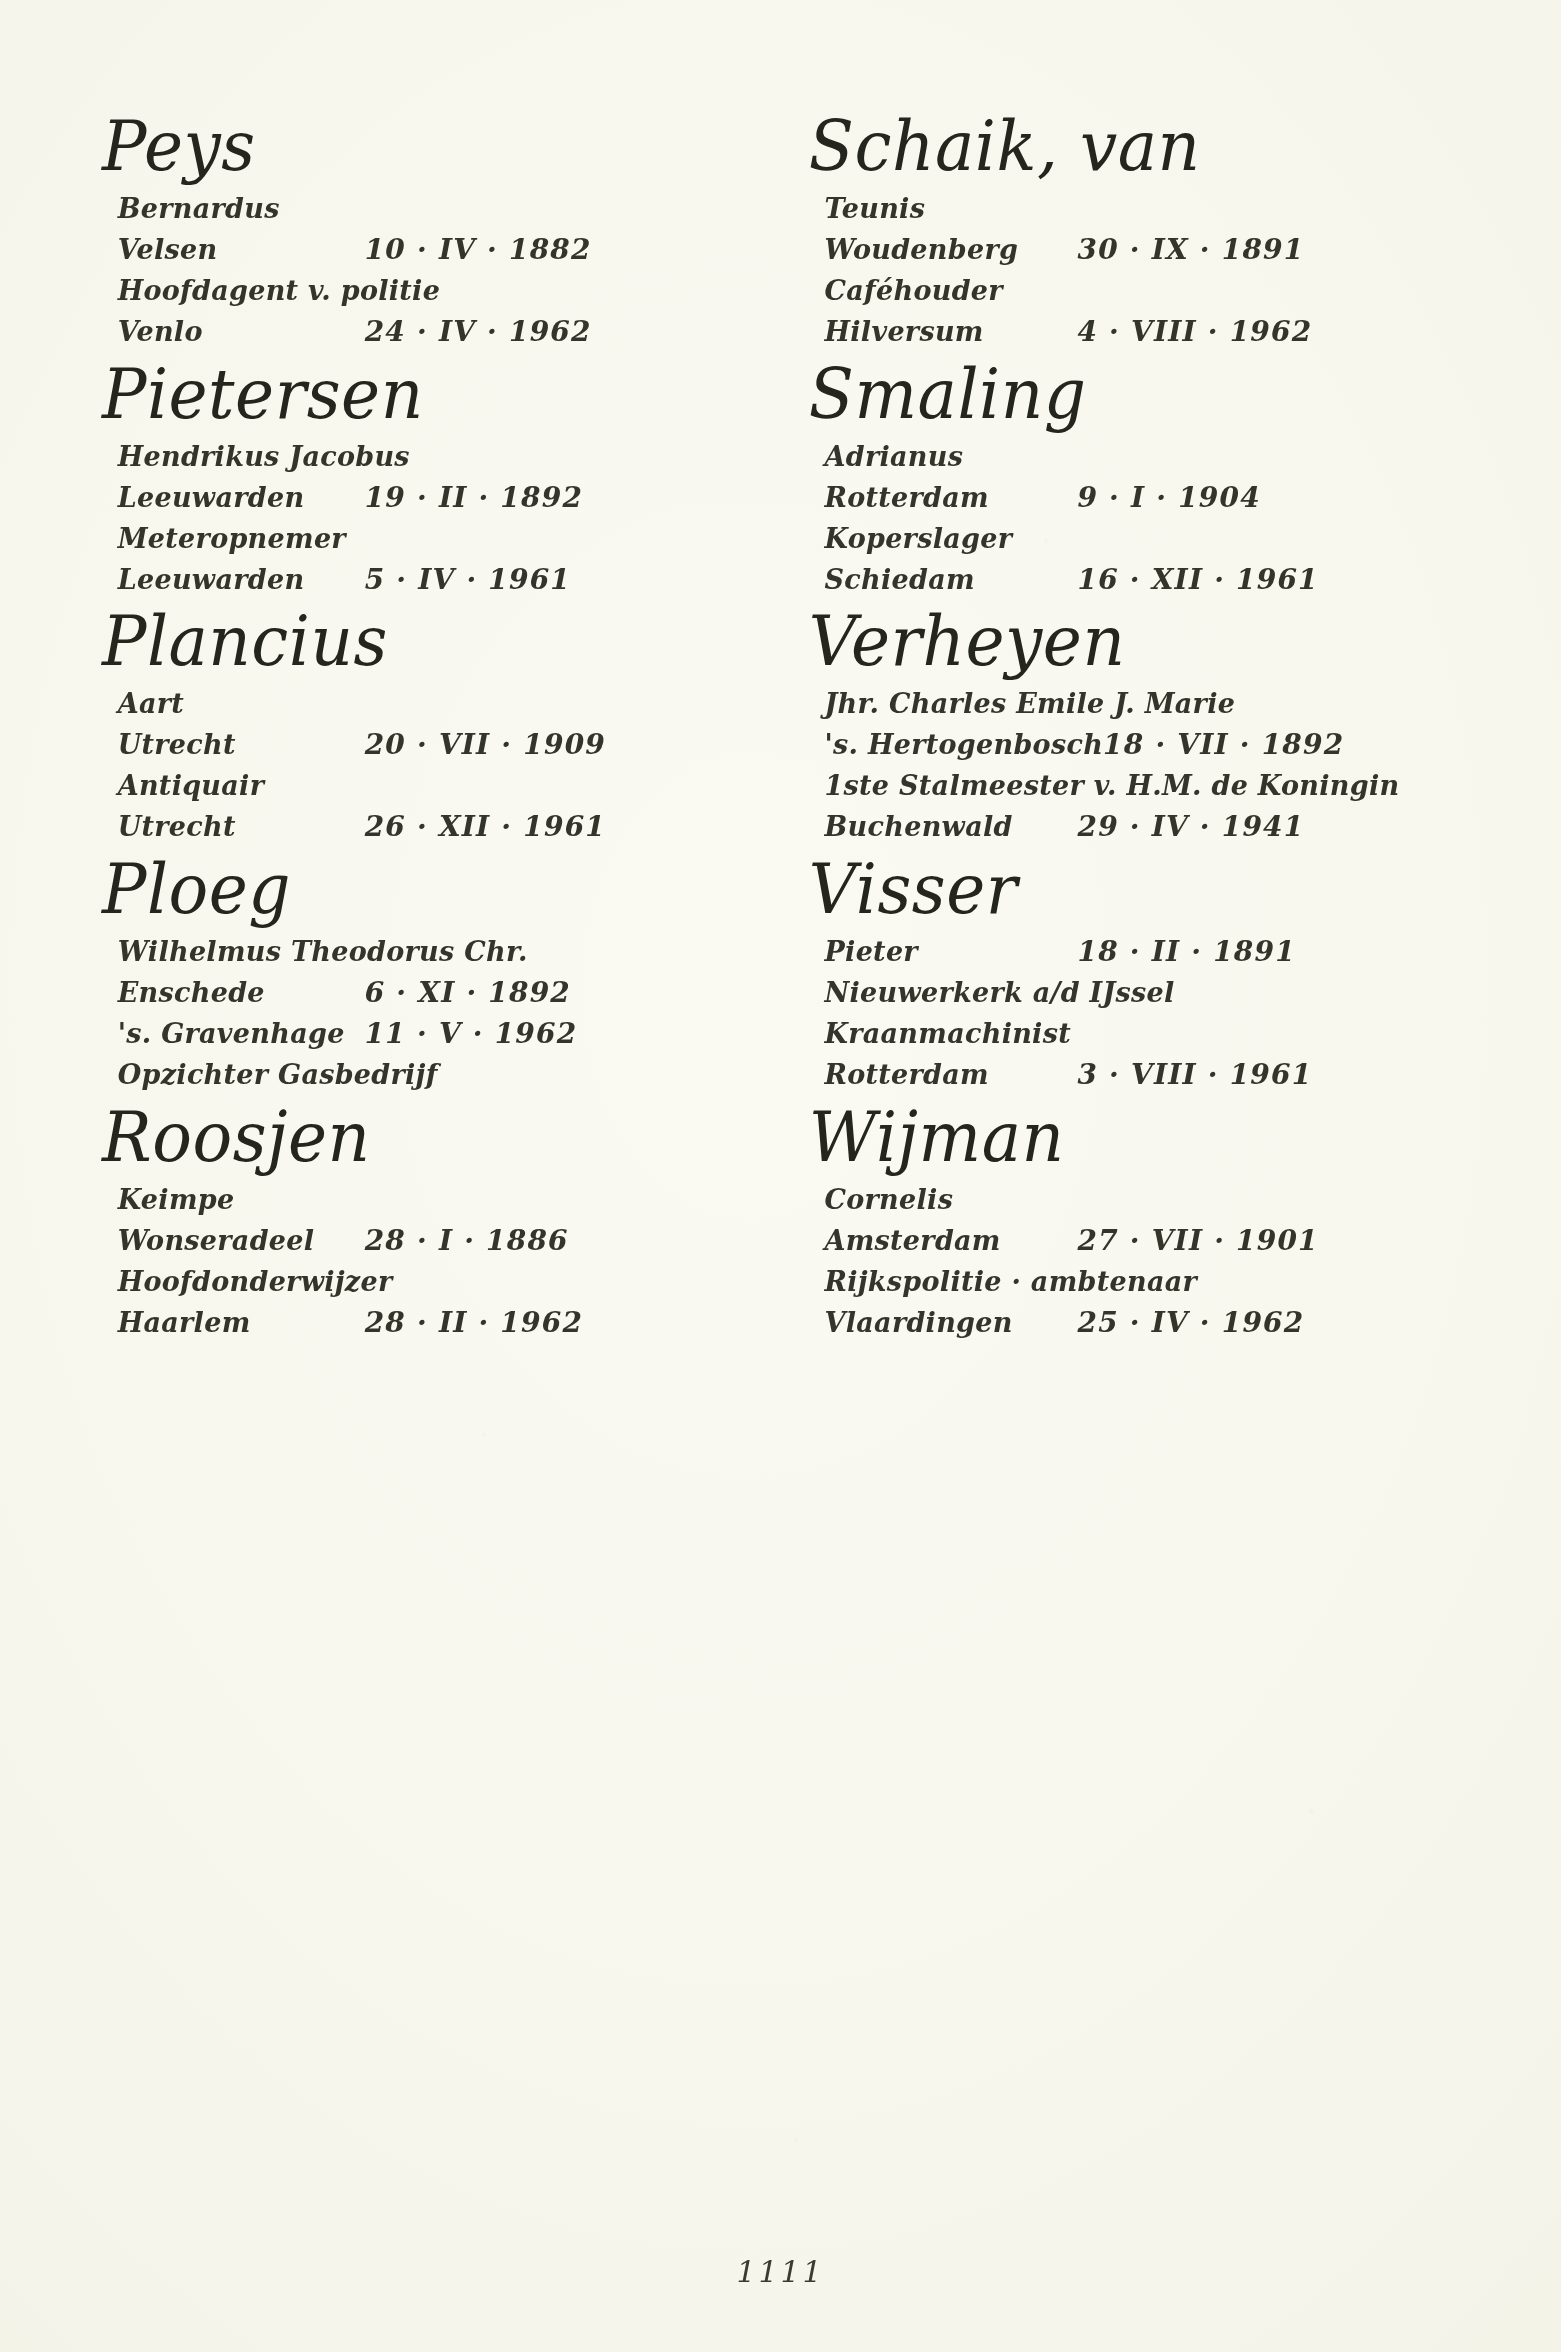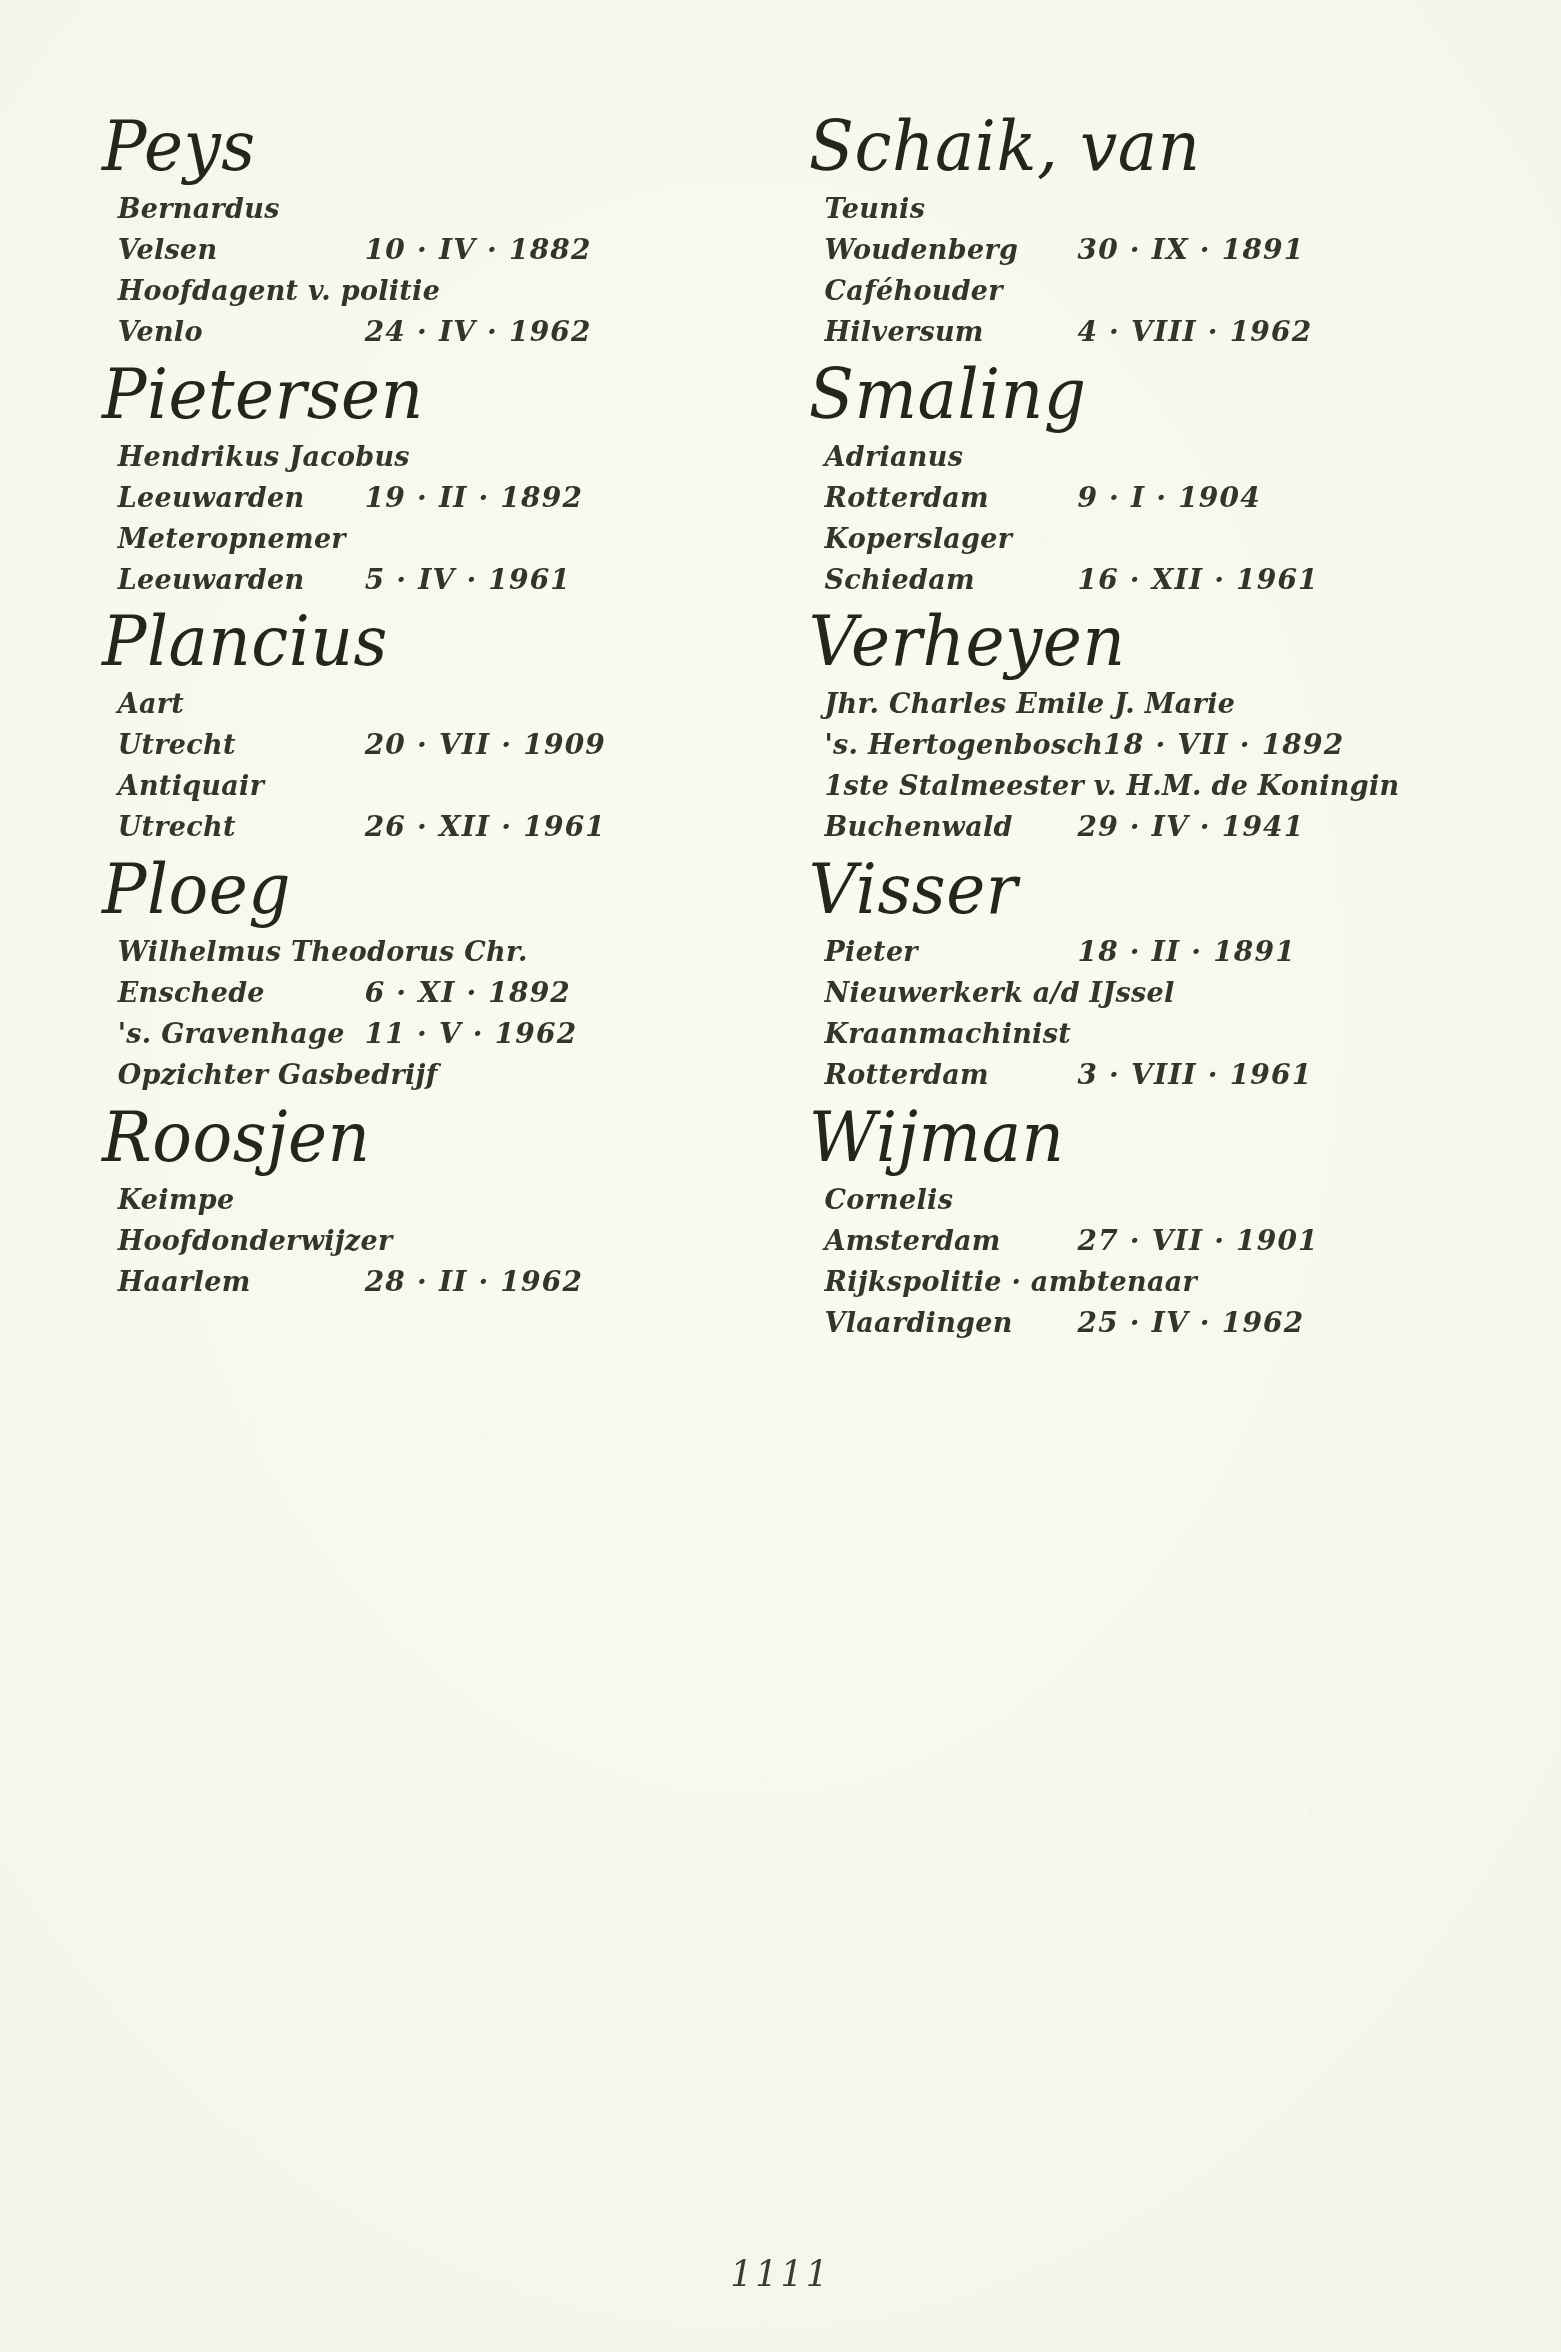--- a/index.html
+++ b/index.html
@@ -95,21 +95,21 @@
   .line.wide .txt { min-width: 0; text-align: center; }
   .line.wide .date { padding-left: 27.4px; }
 
   .folio {
     position: absolute;
     left: 0;
     right: 0;
     top: 2254px;
     text-align: center;
     font-style: italic;
-    font-size: 35px;
+    font-size: 30px;
     letter-spacing: 2.9px;
     color: #3a3c30;
   }
 </style>
 </head>
 <body>
 
 <div class="page">
 
   <div class="columns">
@@ -204,20 +204,24 @@
         </div>
       </div>
 
       <div class="block">
         <div class="surname">Roosjen</div>
         <div class="entry-lines">
           <div class="line">
             <span class="txt">Keimpe</span>
             <span class="date"></span>
           </div>
+          <div class="line">
+            <span class="txt">Wonseradeel</span>
+            <span class="date">28 · I · 1886</span>
+          </div>
           <div class="line wide">
             <span class="txt">Hoofdonderwijzer</span>
             <span class="date"></span>
           </div>
           <div class="line">
             <span class="txt">Haarlem</span>
             <span class="date">28 · II · 1962</span>
           </div>
         </div>
       </div>

